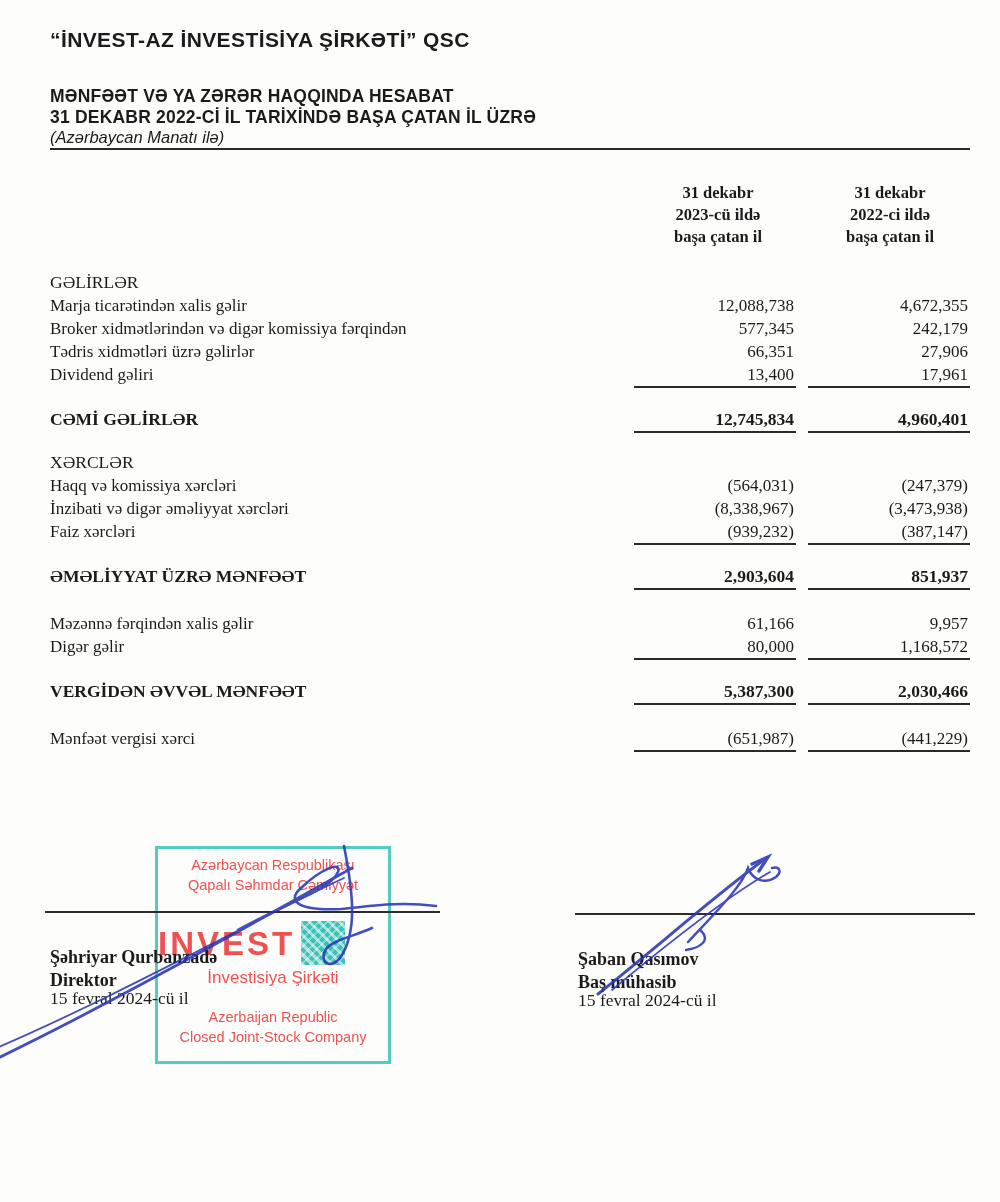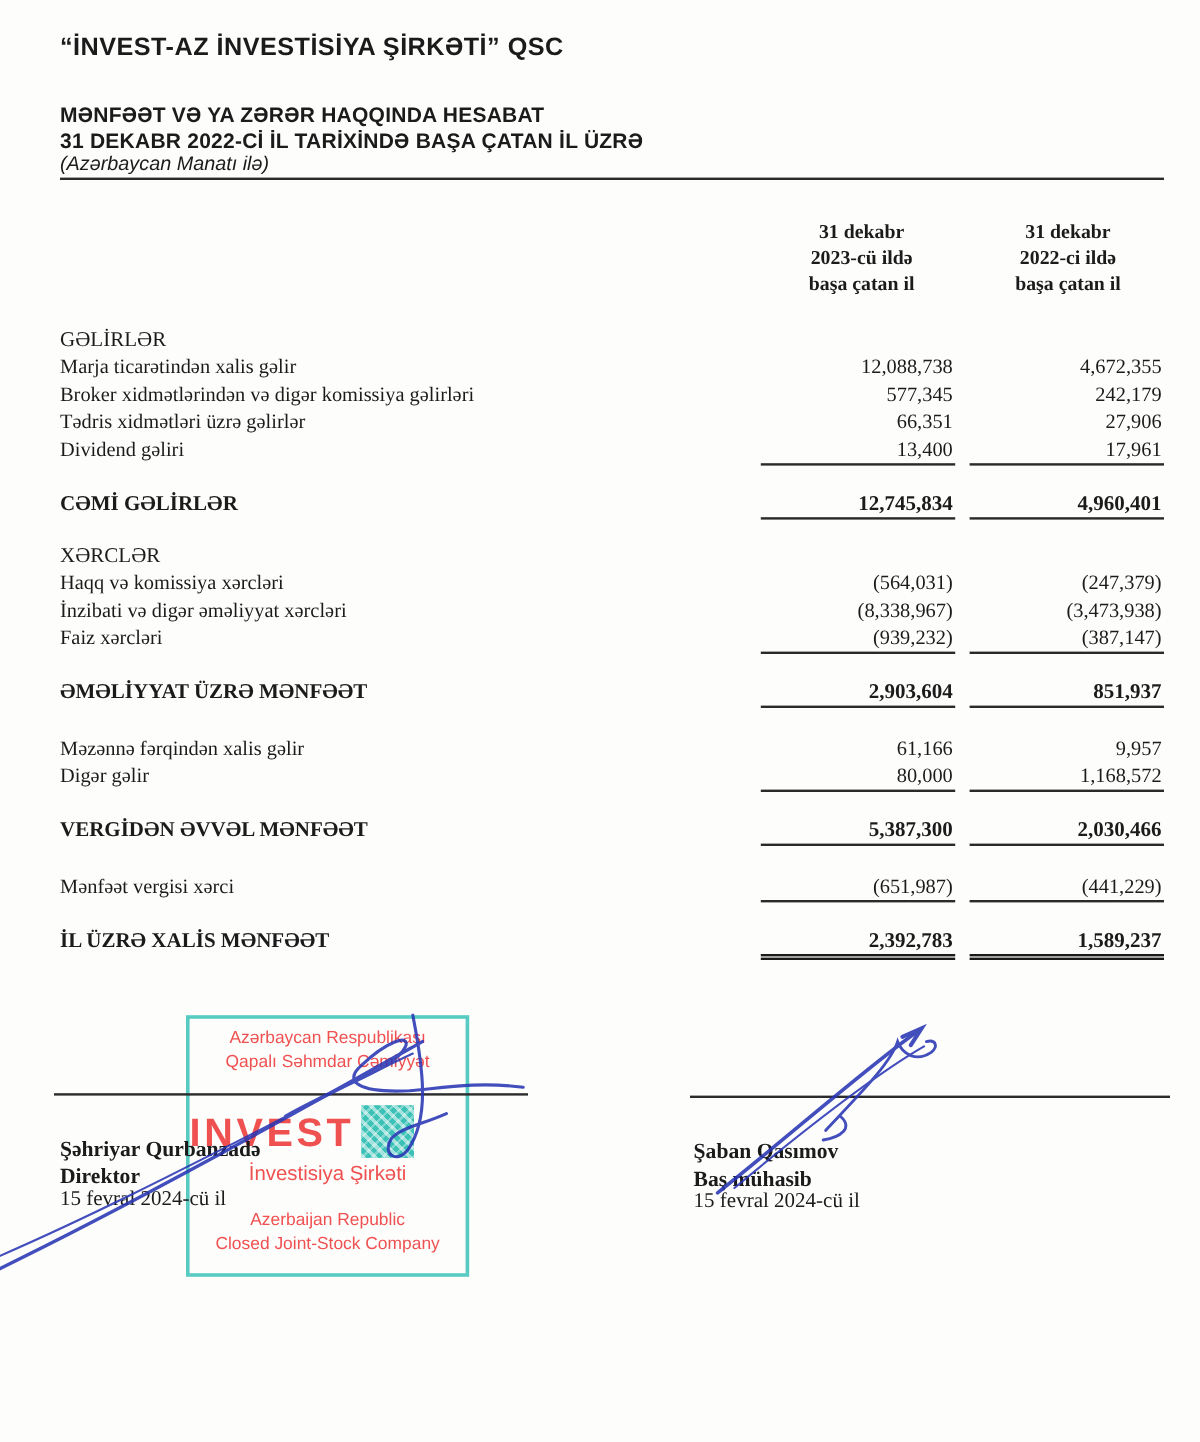--- a/index.html
+++ b/index.html
@@ -100,21 +100,21 @@
         <span class="lab">GƏLİRLƏR</span>
         <span class="val"></span>
         <span class="val"></span>
       </div>
       <div class="row item">
         <span class="lab">Marja ticarətindən xalis gəlir</span>
         <span class="val">12,088,738</span>
         <span class="val">4,672,355</span>
       </div>
       <div class="row item">
-        <span class="lab">Broker xidmətlərindən və digər komissiya gəlirləri</span>
+        <span class="lab">Broker xidmətlərindən və digər komissiya fərqindən</span>
         <span class="val">577,345</span>
         <span class="val">242,179</span>
       </div>
       <div class="row item">
         <span class="lab">Tədris xidmətləri üzrə gəlirlər</span>
         <span class="val">66,351</span>
         <span class="val">27,906</span>
       </div>
       <div class="row item u">
         <span class="lab">Dividend gəliri</span>
@@ -163,25 +163,20 @@
       </div>
       <div class="row total u">
         <span class="lab">VERGİDƏN ƏVVƏL MƏNFƏƏT</span>
         <span class="val">5,387,300</span>
         <span class="val">2,030,466</span>
       </div>
       <div class="row item gap u">
         <span class="lab">Mənfəət vergisi xərci</span>
         <span class="val">(651,987)</span>
         <span class="val">(441,229)</span>
-      </div>
-      <div class="row total uu">
-        <span class="lab">İL ÜZRƏ XALİS MƏNFƏƏT</span>
-        <span class="val">2,392,783</span>
-        <span class="val">1,589,237</span>
       </div>
     </div>
 
   <div class="stamp">
     <div class="s-small top">Azərbaycan Respublikası</div>
     <div class="s-small">Qapalı Səhmdar Cəmiyyət</div>
     <div class="brandrow">
       <span class="brand">INVEST</span>
       <span class="logo"></span>
     </div>

